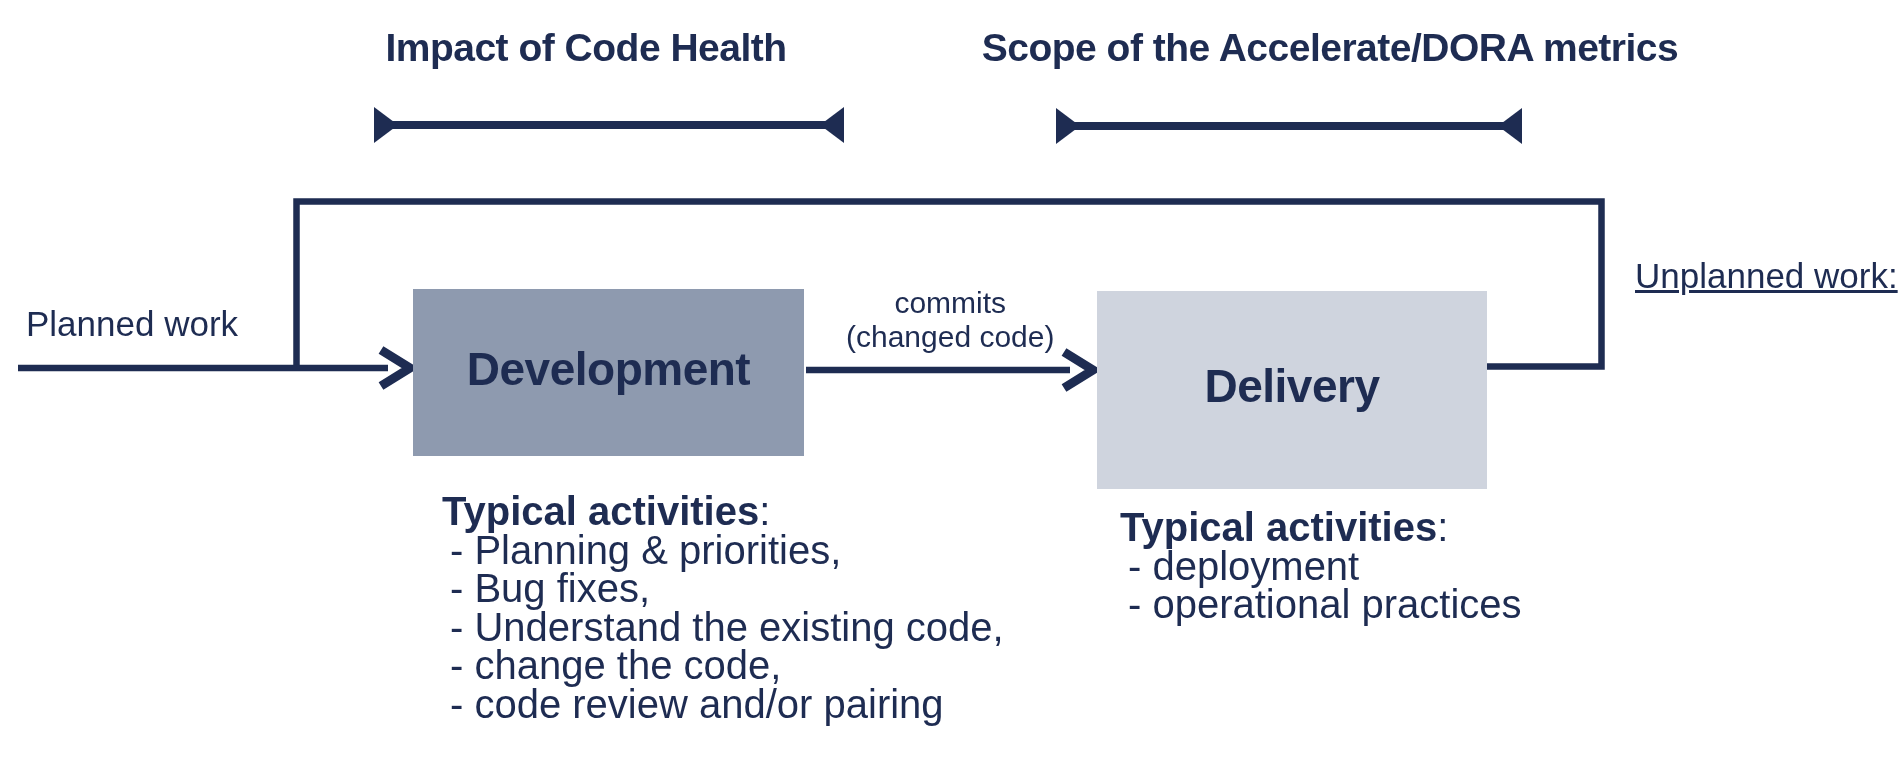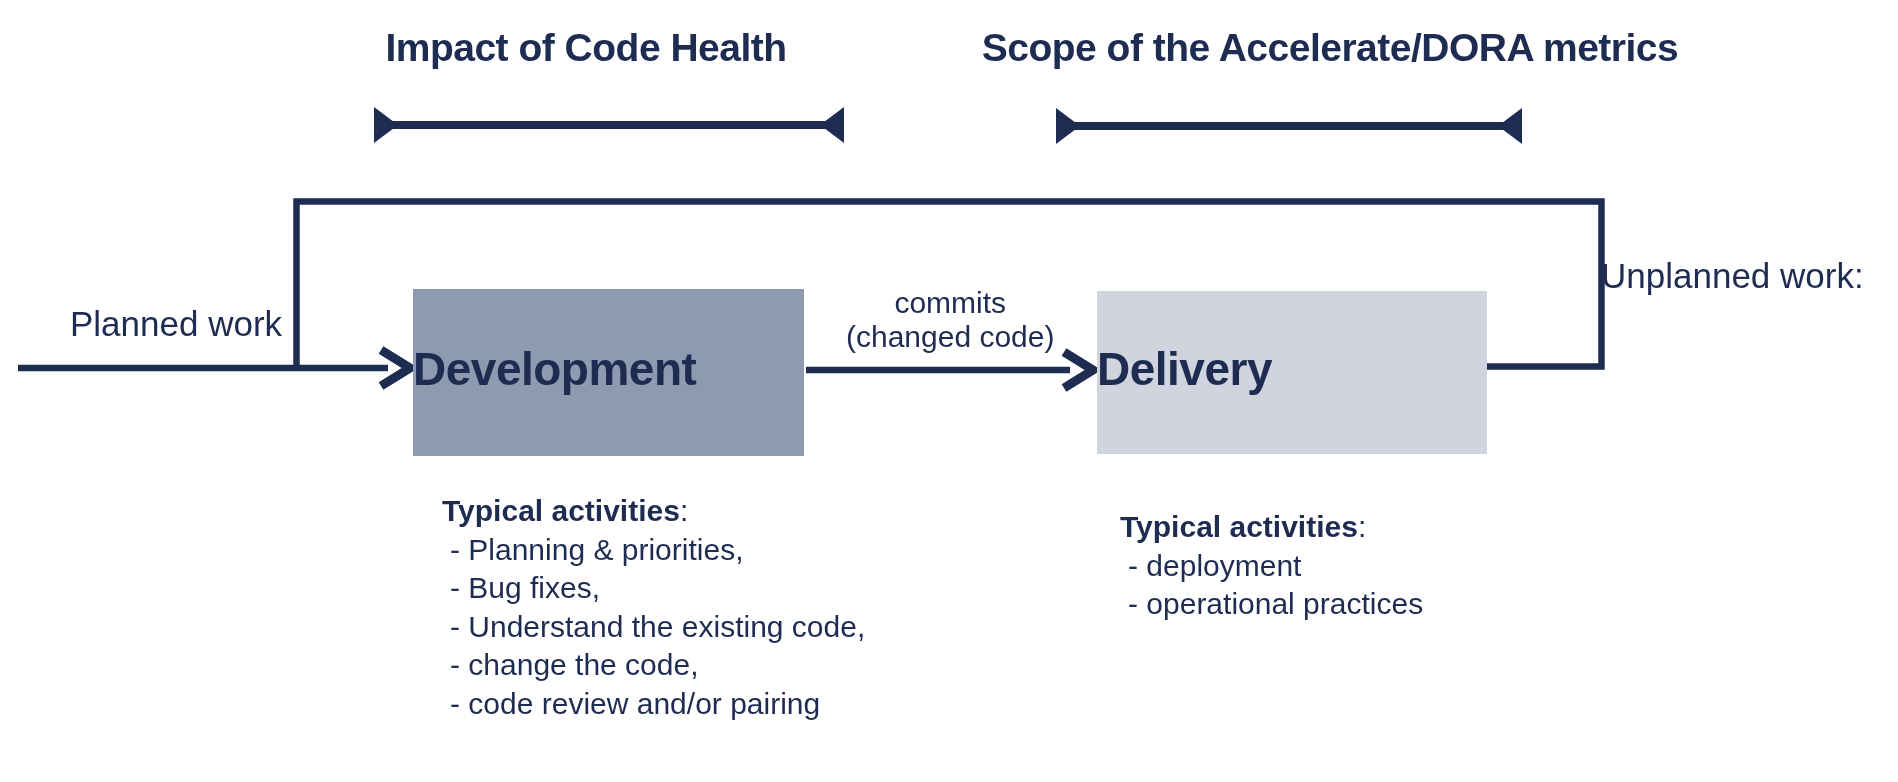--- a/index.html
+++ b/index.html
@@ -28,50 +28,51 @@
     white-space: nowrap;
   }
   #code-health-title { left: 286px; top: 26px; width: 600px; }
   #dora-title       { left: 955px; top: 26px; width: 750px; }
   #lines-svg { left: 0; top: 0; }
   .navy-stroke { stroke: var(--navy); }
   .navy-fill   { fill: var(--navy); }
   .process-box {
     display: flex;
     align-items: center;
+    justify-content: center;
   }
   #development-box {
     left: 413px; top: 289px; width: 391px; height: 167px;
     background: var(--dev-box-fill);
   }
   #delivery-box {
-    left: 1097px; top: 291px; width: 390px; height: 163px;
+    left: 1097px; top: 291px; width: 390px; height: 198px;
     background: var(--delivery-box-fill);
   }
   .box-label {
     font-size: 46px;
     font-weight: bold;
     letter-spacing: -0.5px;
     padding-bottom: 8px;
     white-space: nowrap;
   }
   #planned-work-label {
     left: 26px; top: 304px;
-    font-size: 35px; white-space: nowrap; margin-left: 44px;
+    font-size: 35px; white-space: nowrap;
   }
   #commits-label {
     left: 846px; top: 286px;
     font-size: 30px; line-height: 34px; white-space: nowrap; text-align: center;
   }
   #unplanned-work-label {
-    left: 1601px; top: 256px;
-    font-size: 35px; line-height: 40px; white-space: nowrap;
+    left: 1635px; top: 256px;
+    font-size: 35px; line-height: 40px; white-space: nowrap; text-decoration: underline;
   }
   .activities {
-    font-size: 30px;
+    font-size: 40px;
     line-height: 38.6px;
     white-space: nowrap;
   }
   .activities .hdr { font-weight: bold; }
   .activities .item { padding-left: 8px; }
   #dev-activities      { left: 442px;  top: 492px; }
   #delivery-activities { left: 1120px; top: 508px; }
 </style>
 </head>
 <body>

